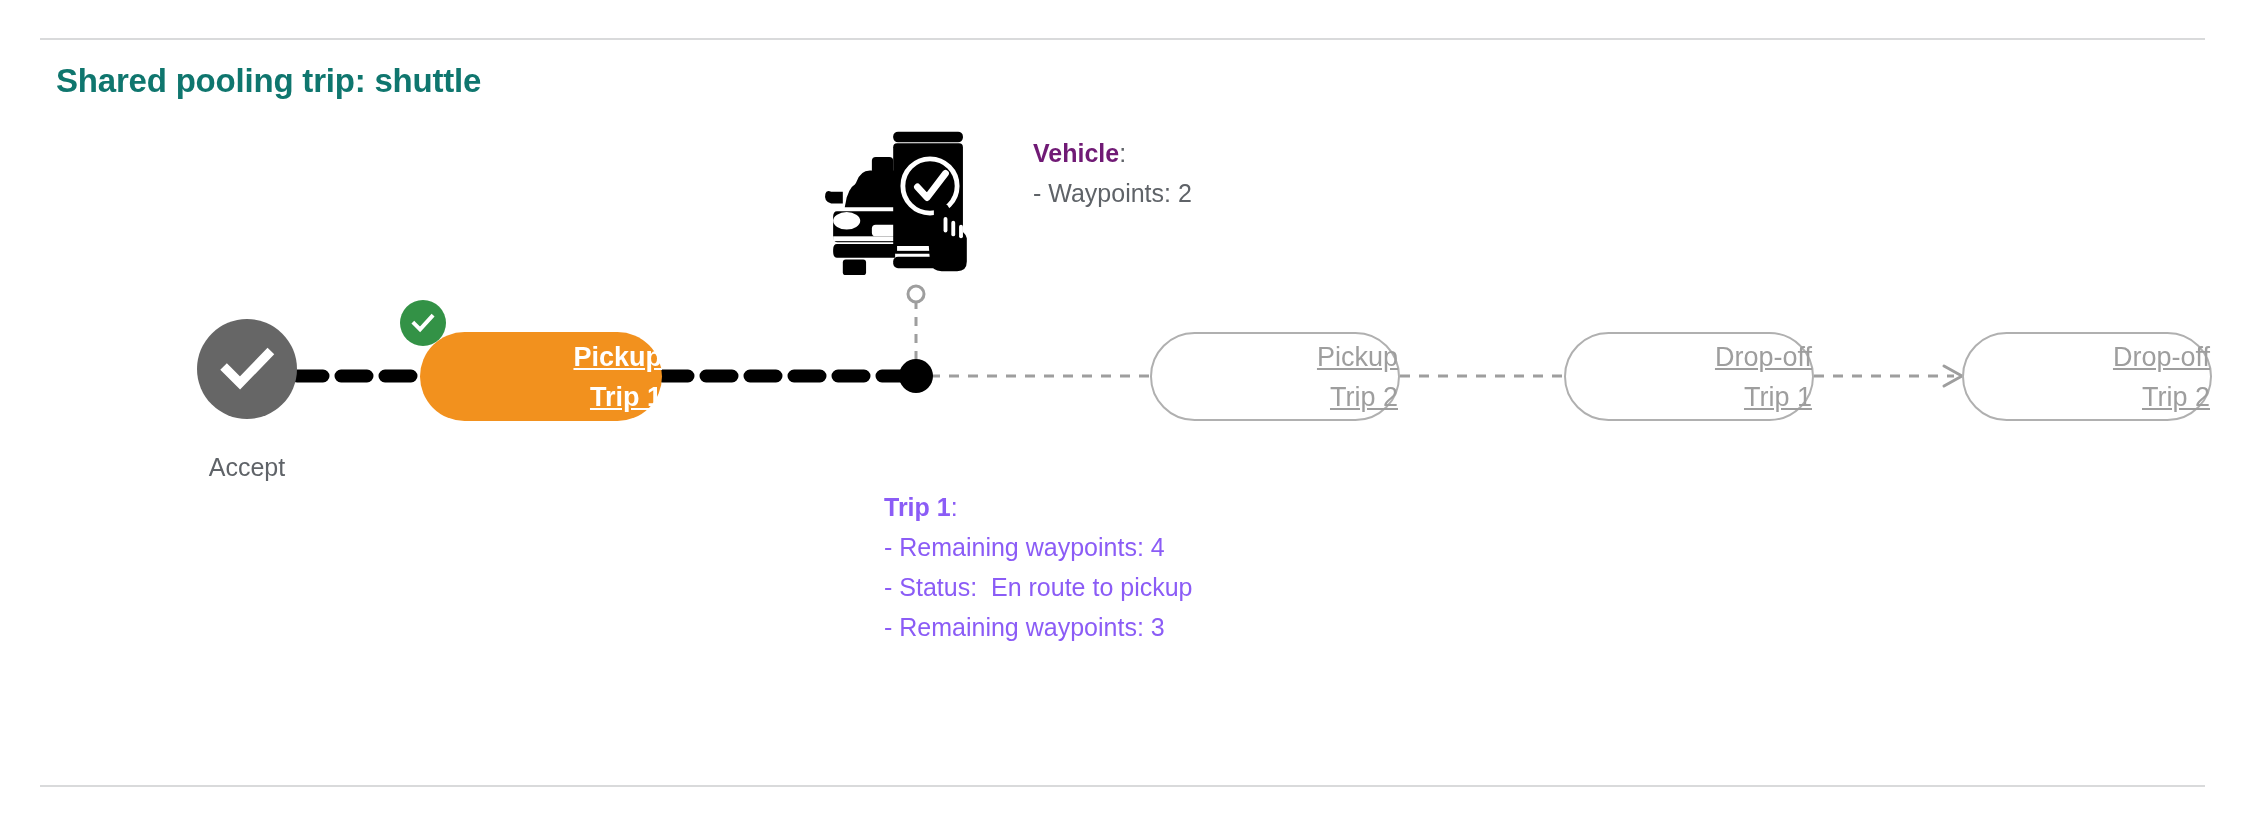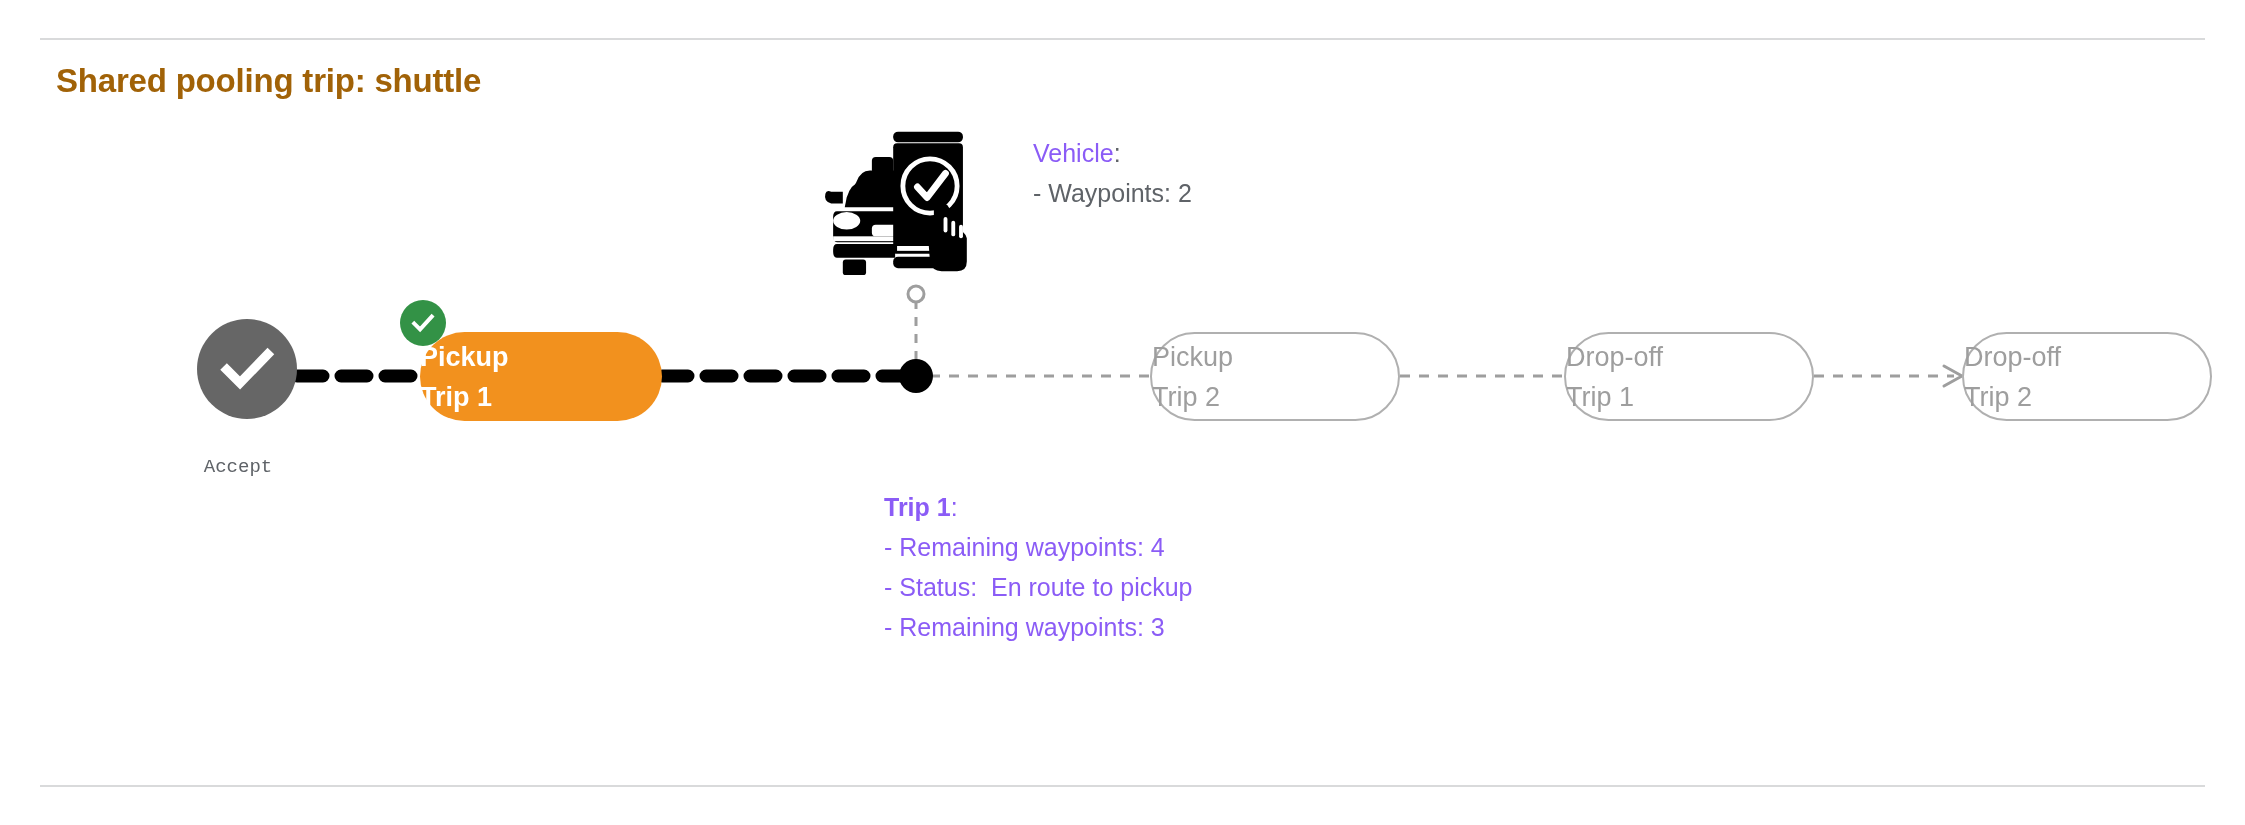--- a/index.html
+++ b/index.html
@@ -24,21 +24,21 @@
   }
   .divider.top { top: 38px; }
   .divider.bottom { top: 785px; }
 
   .page-title {
     position: absolute;
     left: 56px;
     top: 62px;
     font-size: 33px;
     font-weight: 700;
-    color: #a16207;
+    color: #0f766e;
     letter-spacing: -0.2px;
     white-space: nowrap;
   }
 
   
   #stage {
     position: absolute;
     left: 0; top: 0;
     width: 2245px;
     height: 825px;
@@ -61,42 +61,42 @@
     border-radius: 50%;
     background: #666666;
     display: flex;
     align-items: center;
     justify-content: center;
   }
   .start-node svg { width: 62px; height: 62px; display: block; }
 
   .start-label {
     position: absolute;
-    left: 88px;
+    left: 97px;
     top: 447px;
     width: 300px;
     text-align: center;
-    font-size: 19px;
+    font-size: 25px;
     line-height: 41px;
     color: #5f6368;
-    font-family: Liberation Mono, monospace;
   }
 
   
   .pill {
     position: absolute;
     box-sizing: border-box;
     display: flex;
     flex-direction: column;
-    align-items: flex-start;
+    align-items: flex-end;
     justify-content: center;
     border-radius: 999px;
     text-align: center;
     font-size: 27px;
     line-height: 40px;
+    text-decoration: underline;
   }
   .pill.active {
     background: #F2911E;
     color: #ffffff;
     font-weight: 700;
     border: none;
   }
   .pill.pending {
     background: #ffffff;
     color: #9e9e9e;
@@ -128,21 +128,21 @@
 
   .vehicle-note {
     position: absolute;
     left: 1033px;
     top: 133px;
     font-size: 25px;
     line-height: 40px;
     color: #5f6368;
     white-space: nowrap;
   }
-  .vehicle-note .hdr { font-weight: 400; color: #8b5cf6; }
+  .vehicle-note .hdr { font-weight: 700; color: #701a75; }
 
   
   .trips-note {
     position: absolute;
     left: 884px;
     top: 487px;
     font-size: 25px;
     line-height: 40px;
     color: #8b5cf6;
     white-space: nowrap;

